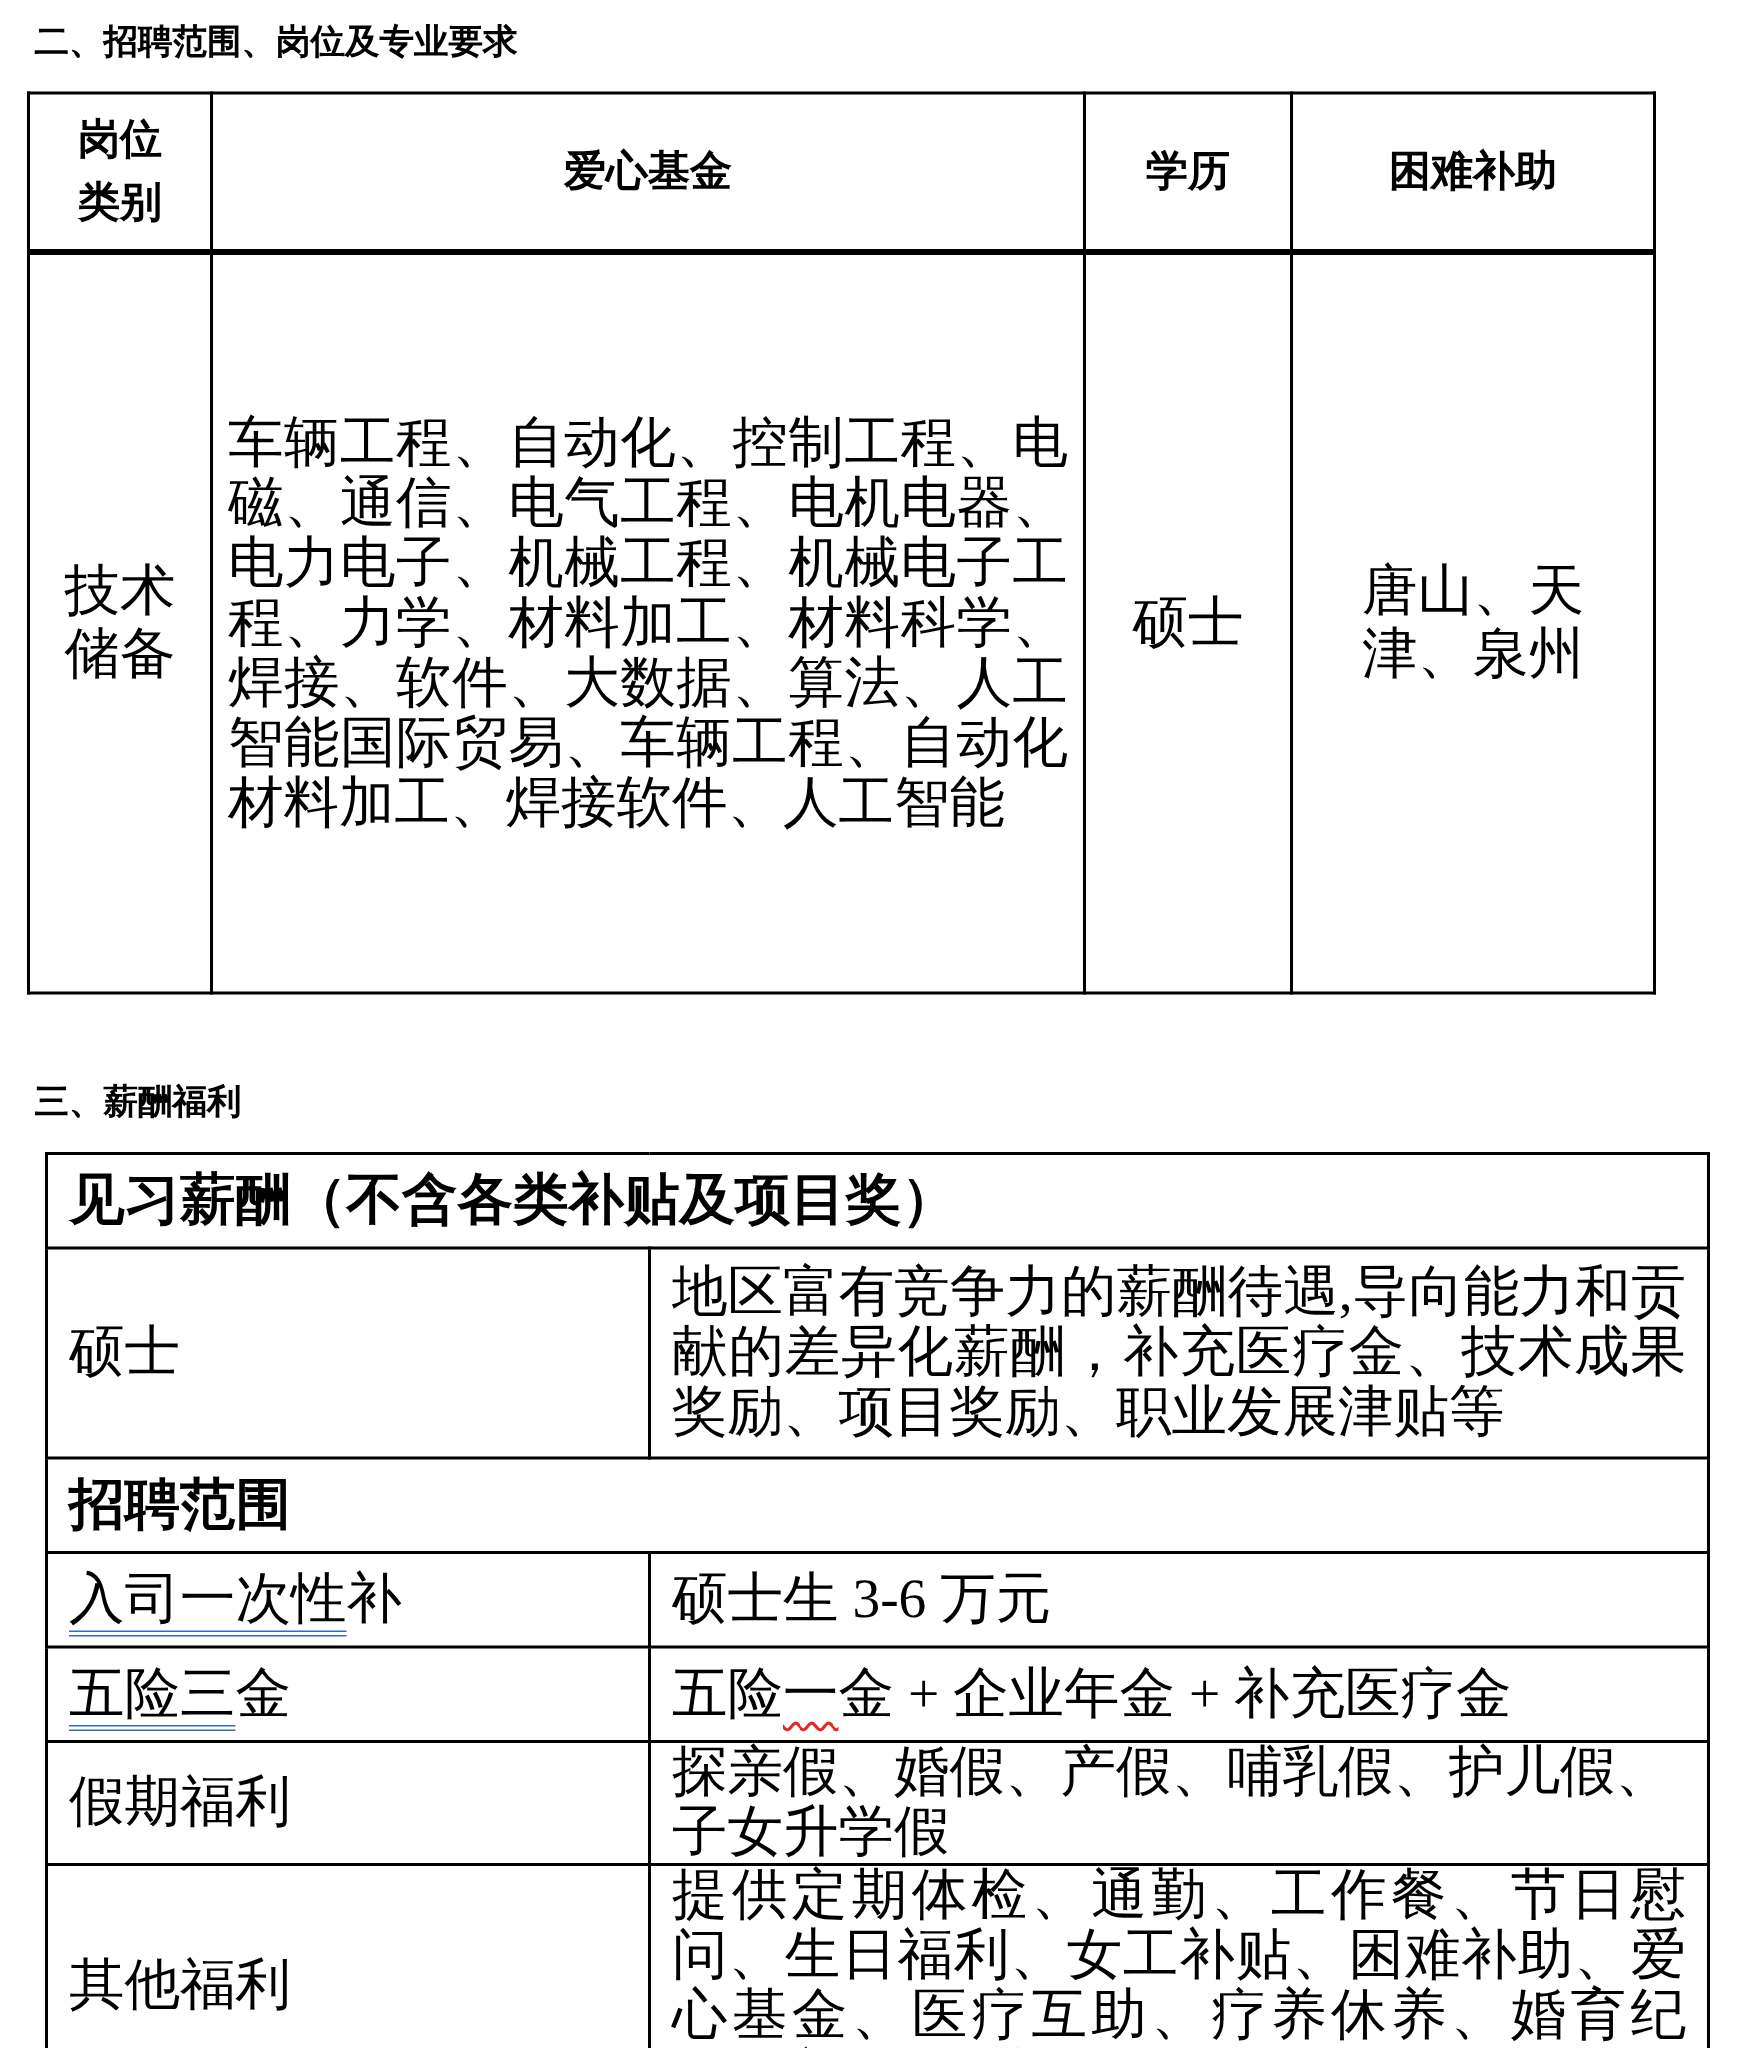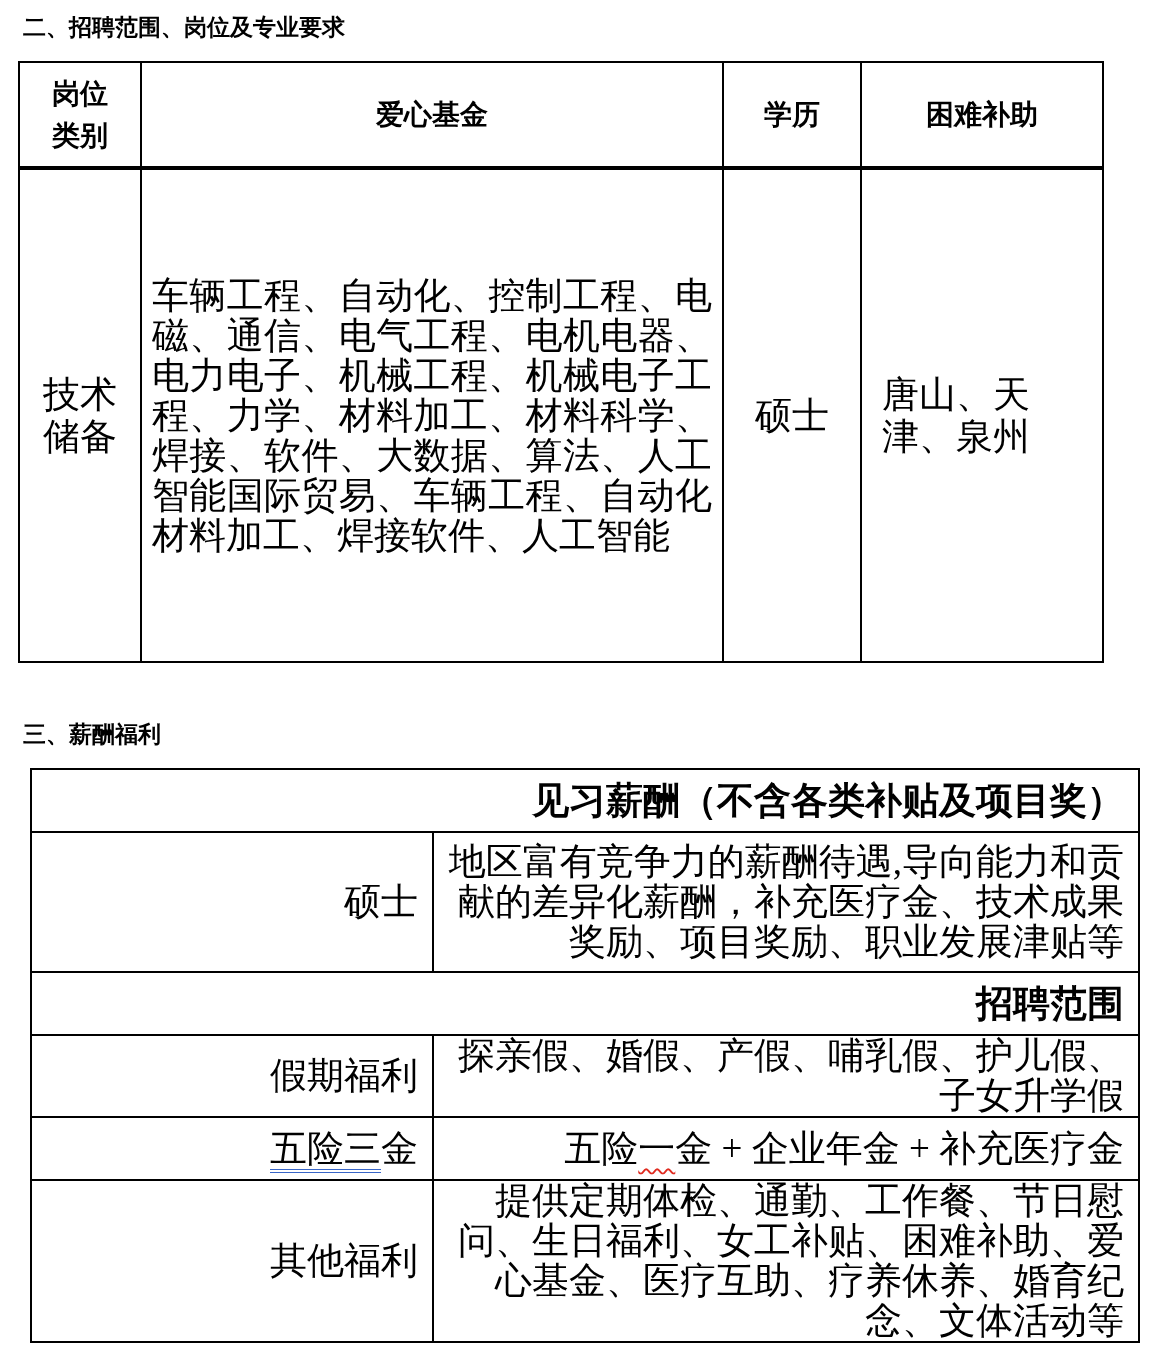--- a/index.html
+++ b/index.html
@@ -37,27 +37,27 @@
   }
   #recruit-table tbody td{height:489px;}
   .prewrap{white-space:pre-line;}
   .cell-center{text-align:center;line-height:42px;}
   .cell-major{
     text-align:justify;
     padding:0 10px;
     line-height:40px;
   }
   .cell-location{
-    text-align:left;
-    padding:0 20px;
+    text-align:center;
+    padding:0 36px;
     line-height:42px;
   }
   
   #benefit-table{margin:11px 0 0 30px;width:1108px;}
-  #benefit-table td{padding:0 14px;line-height:40px;text-align:right;}
+  #benefit-table td{padding:0 14px;line-height:40px;}
   #benefit-table .bold{font-weight:bold;}
   #benefit-table .h-single{height:61px;}
   #benefit-table .h-tall{height:138px;}
   .justify{text-align:justify;}
   
   .u-blue{
     border-bottom:4px double #3866c8;
     padding-bottom:0px;
   }
   
@@ -115,26 +115,30 @@
         <td colspan="2" class="bold h-single">见习薪酬（不含各类补贴及项目奖）</td>
       </tr>
       <tr>
         <td class="h-tall">硕士</td>
         <td class="h-tall justify">地区富有竞争力的薪酬待遇,导向能力和贡献的差异化薪酬，补充医疗金、技术成果奖励、项目奖励、职业发展津贴等</td>
       </tr>
       <tr>
         <td colspan="2" class="bold h-single">招聘范围</td>
       </tr>
       <tr>
-        <td class="h-single">假期福利</td>
-        <td class="h-single"><span>探亲假、婚假、产假、哺乳假、护儿假、子女</span><span class="u-blue">升学假</span></td>
+        <td class="h-single"><span class="u-blue">入司一次性</span><span>补</span></td>
+        <td class="h-single">硕士生 3-6 万元</td>
       </tr>
       <tr>
         <td class="h-single"><span class="u-blue">五险三</span><span>金</span></td>
         <td class="h-single"><span>五险</span><span class="u-wavy">一</span><span>金 + 企业年金 + 补充医疗金</span></td>
+      </tr>
+      <tr>
+        <td class="h-single">假期福利</td>
+        <td class="h-single"><span>探亲假、婚假、产假、哺乳假、护儿假、子女</span><span class="u-blue">升学假</span></td>
       </tr>
       <tr>
         <td class="h-tall" style="height:140px">其他福利</td>
         <td class="h-tall justify" style="height:140px">提供定期体检、通勤、工作餐、节日慰问、生日福利、女工补贴、困难补助、爱心基金、医疗互助、疗养休养、婚育纪念、文体活动等</td>
       </tr>
     </tbody>
   </table>
 
 </div>
 

